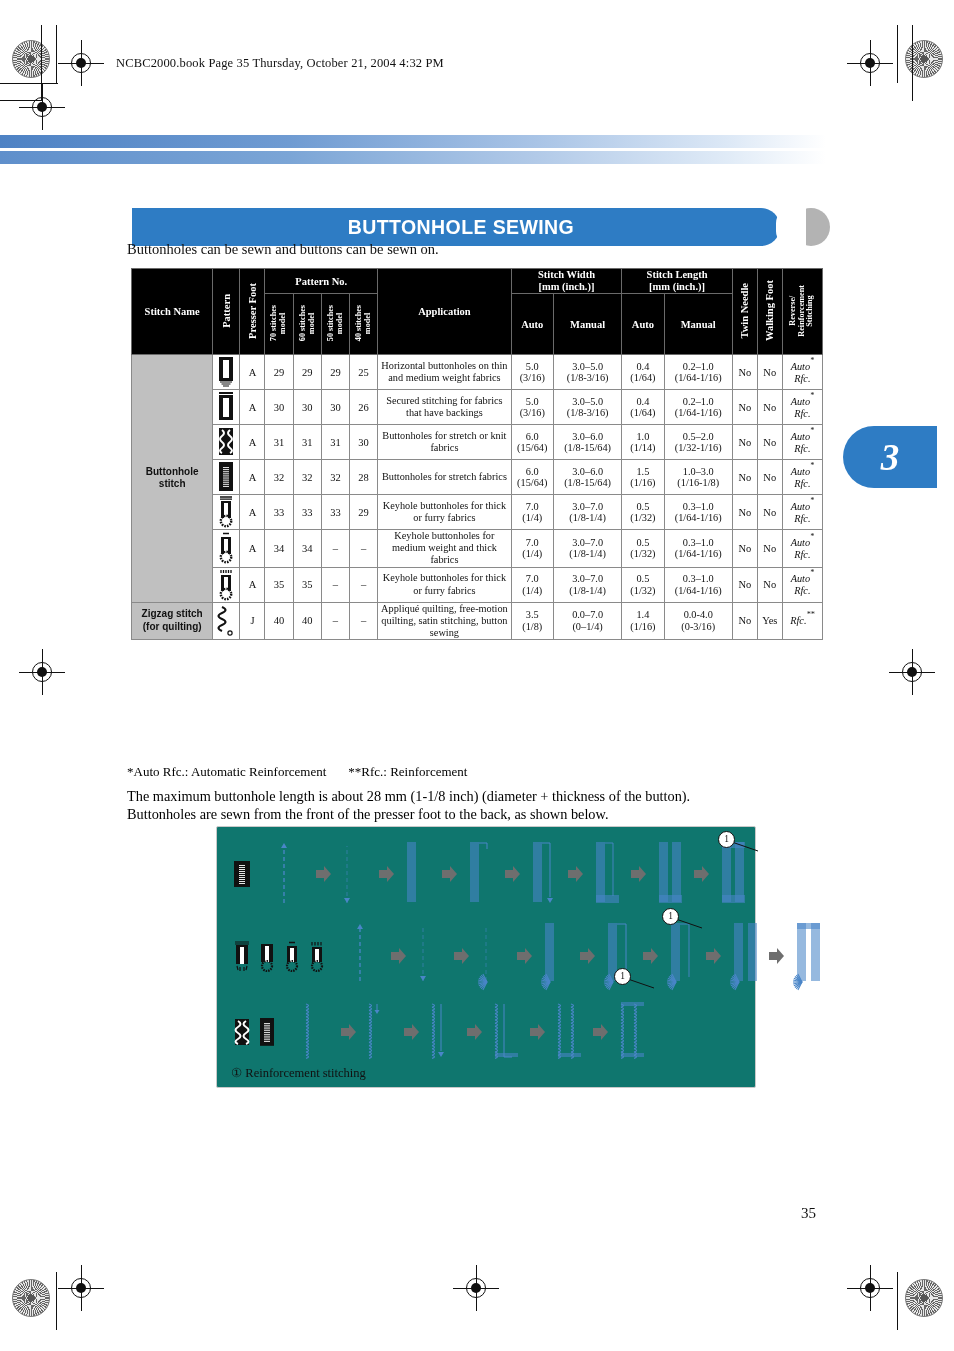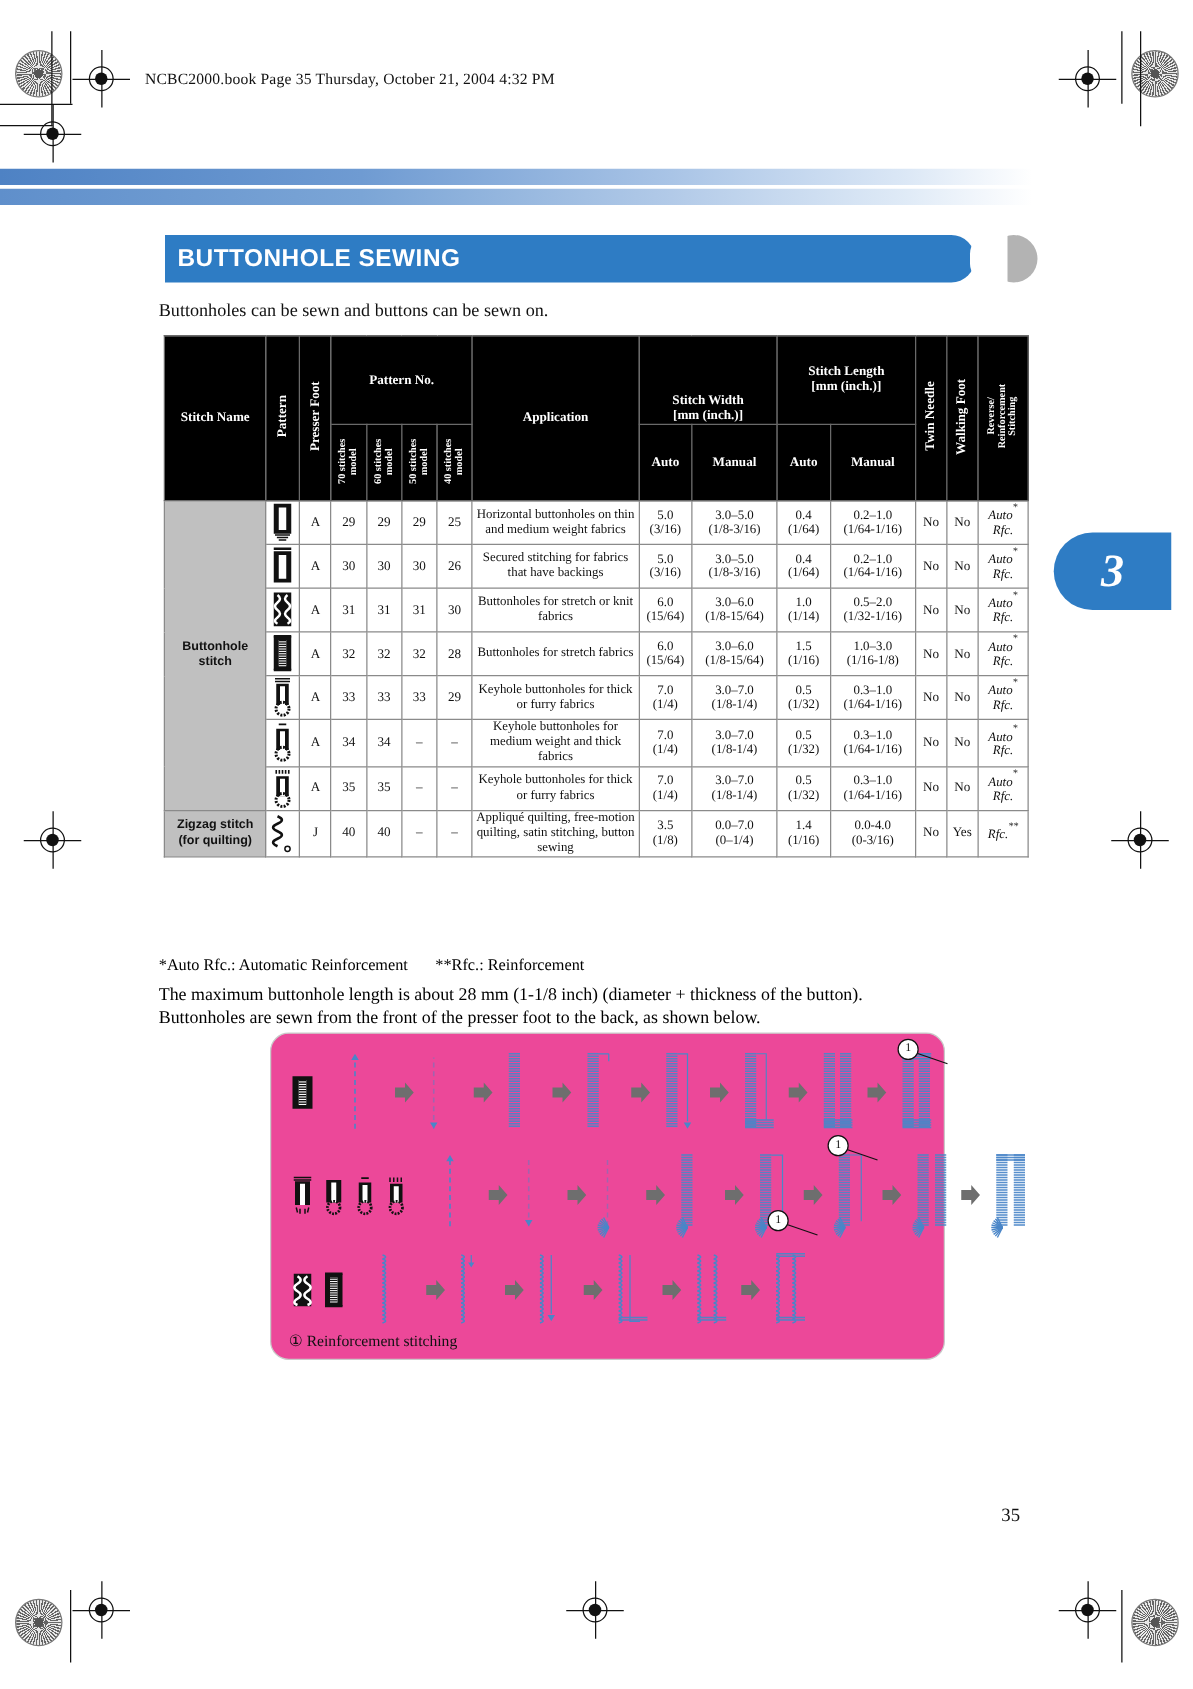--- a/index.html
+++ b/index.html
@@ -24,21 +24,21 @@
   .trimline{position:absolute;background:#111;}
   
   .fileline{position:absolute;left:116px;top:56px;font-size:12.5px;color:#111;
     font-family:"Liberation Serif",serif;letter-spacing:.15px;white-space:nowrap;}
   
   .gradbar1{position:absolute;left:0;top:135px;width:826px;height:13px;
     background:linear-gradient(to right,#4e82c4 0%,#6f9bd2 35%,#a9c4e6 65%,#dce8f6 88%,#ffffff 100%);}
   .gradbar2{position:absolute;left:0;top:151px;width:826px;height:13px;
     background:linear-gradient(to right,#5f8fcb 0%,#7ba5d6 35%,#b2cae8 65%,#e0ebf7 88%,#ffffff 100%);}
   
-  .titlewrap{position:absolute;left:132px;top:188px;width:690px;height:38px;}
+  .titlewrap{position:absolute;left:132px;top:208px;width:690px;height:38px;text-align:center;}
   .titlebar{position:absolute;left:0;top:0;width:648px;height:38px;background:#2e7cc4;
     border-radius:0 19px 19px 0;}
   .titlebar h1{margin:0;color:#fff;font-family:"Liberation Sans",sans-serif;
     font-weight:bold;font-size:19.5px;letter-spacing:.4px;line-height:38px;padding-left:10px;}
   .titledot{position:absolute;left:660px;top:0;width:38px;height:38px;background:#b3b3b3;border-radius:50%;}
   .titledot:after{content:"";position:absolute;left:-16px;top:0;width:30px;height:38px;background:#fff;border-radius:15px 0 0 15px;}
   
   .intro{position:absolute;left:127px;top:241px;font-size:14.5px;color:#111;}
   
   .chaptab{position:absolute;left:843px;top:426px;width:94px;height:62px;
@@ -66,21 +66,21 @@
   .rfc sup{font-size:8px;position:relative;top:-3px;}
   
   .glyph{display:block;margin:0 auto;}
   
   .fn1{position:absolute;left:127px;top:764px;font-size:13px;}
   .fn1 .gap{display:inline-block;width:22px;}
   .fn2{position:absolute;left:127px;top:788px;font-size:14.3px;}
   .fn3{position:absolute;left:127px;top:806px;font-size:14.3px;}
   
   .diagram{position:absolute;left:216px;top:826px;width:538px;height:260px;
-    border:1.4px solid #c9c9c9;border-radius:15px;background:#ec4899;}
+    border:1.4px solid #c9c9c9;border-radius:2px;background:#0f766e;}
   .dcaption{position:absolute;left:14px;top:238px;font-size:12.5px;color:#111;white-space:nowrap;}
   .drow{position:absolute;display:flex;align-items:center;}
   .dstep{display:flex;align-items:center;}
   .arrow{width:17px;height:20px;margin:0 3px;flex:0 0 auto;}
   .callout{position:absolute;}
   .callout .circ{position:absolute;width:15px;height:15px;border:1px solid #111;border-radius:50%;
     font-size:9.5px;line-height:14px;text-align:center;color:#111;background:#fff;}
   
   .pageno{position:absolute;left:801px;top:1205px;font-size:15px;color:#111;}
 </style>
@@ -167,21 +167,21 @@
 <div class="chapnum">3</div>
 
 <table class="spec">
   <thead>
     <tr>
       <th rowspan="2" style="width:74px;height:60px;">Stitch Name</th>
       <th rowspan="2" style="width:24px;"><span class="vert">Pattern</span></th>
       <th rowspan="2" style="width:22px;"><span class="vert">Presser Foot</span></th>
       <th colspan="4" style="height:22px;">Pattern No.</th>
       <th rowspan="2" style="width:122px;">Application</th>
-      <th colspan="2"><span style="white-space:pre-line;line-height:1.15;display:inline-block;margin-top:46px;">Stitch Width
+      <th colspan="2"><span style="white-space:pre-line;line-height:1.15;display:inline-block;">Stitch Width
 [mm (inch.)]</span></th>
       <th colspan="2"><span style="white-space:pre-line;line-height:1.15;display:inline-block;">Stitch Length
 [mm (inch.)]</span></th>
       <th rowspan="2" style="width:22px;"><span class="vert">Twin Needle</span></th>
       <th rowspan="2" style="width:22px;"><span class="vert">Walking Foot</span></th>
       <th rowspan="2" style="width:36px;"><span class="vert-small">Reverse/
 Reinforcement
 Stitching</span></th>
     </tr>
     <tr>

